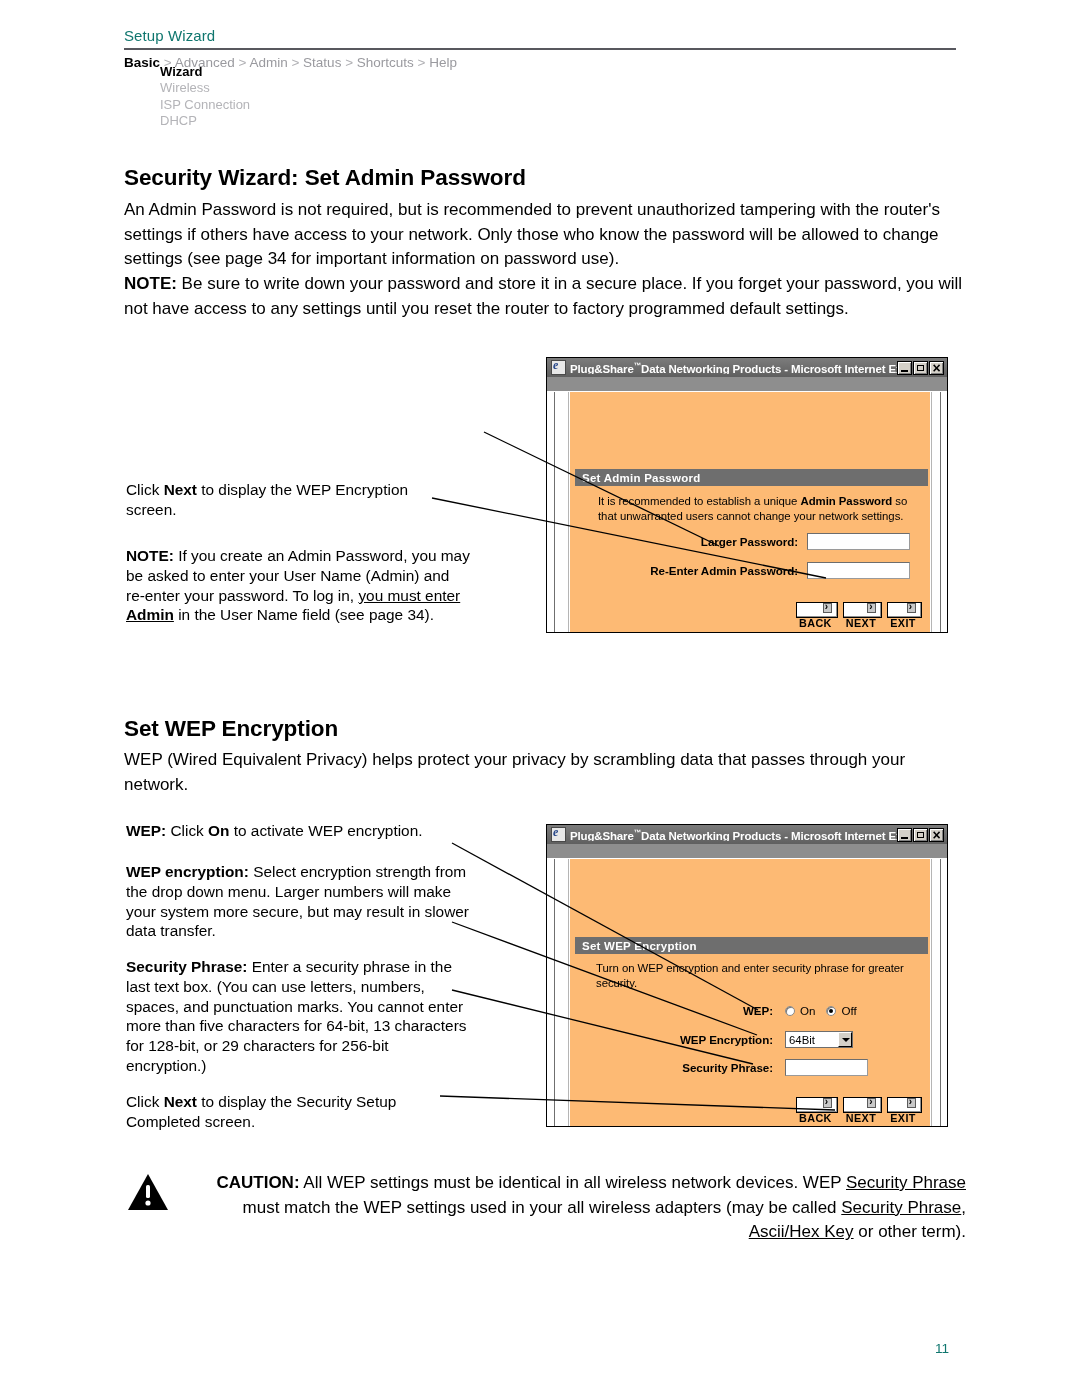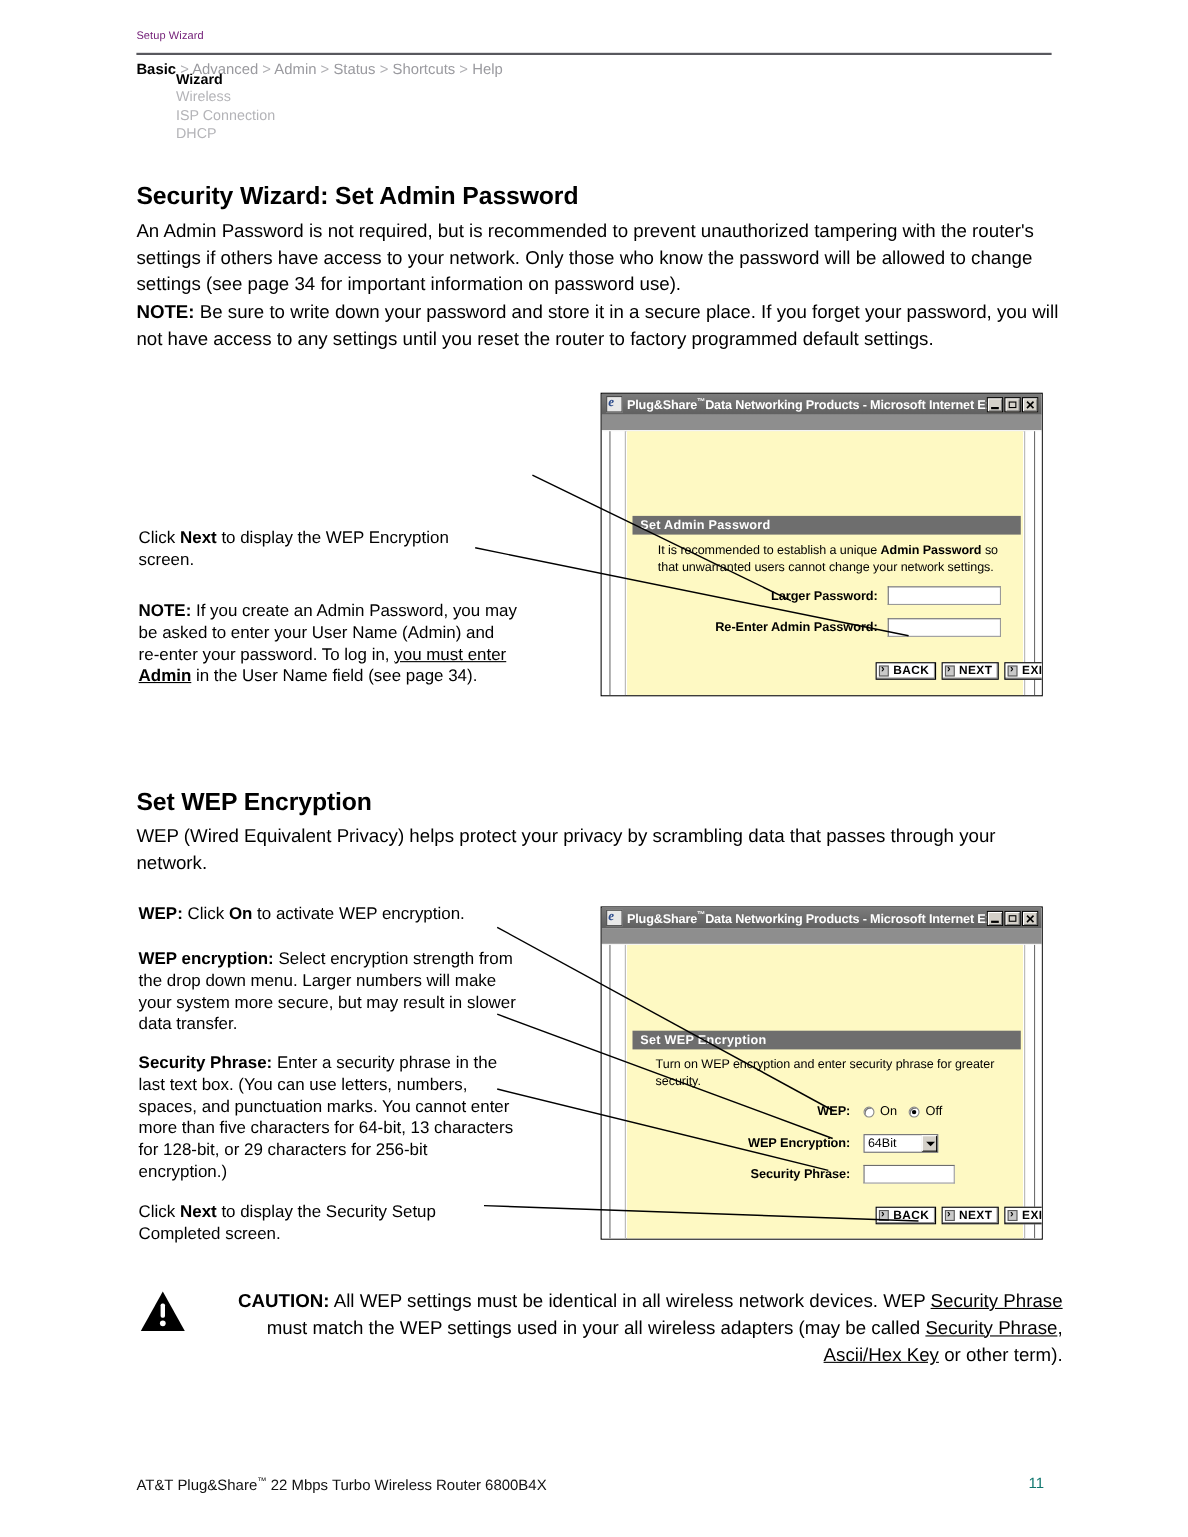--- a/index.html
+++ b/index.html
@@ -19,23 +19,23 @@
     position: absolute;
     left: 0; top: 0;
     width: 1080px;
     height: 1397px;
   }
 
   
   .hdr-title {
     position: absolute;
     left: 124px; top: 27px;
-    font-size: 10px;
+    font-size: 15px;
     letter-spacing: .1px;
-    color: #701a75;
+    color: #0f766e;
   }
   .hdr-rule {
     position: absolute;
     left: 124px; top: 48px;
     width: 832px;
     height: 2px;
     background: #58585e;
   }
   .breadcrumb {
     position: absolute;
@@ -218,21 +218,21 @@
     content: "";
     position: absolute;
     right: 6px; top: 0; bottom: 0;
     width: 1px;
     background: #6f6f6f;
   }
   .ie-page {
     position: absolute;
     left: 23px; right: 17px;
     top: 34px; bottom: 0;
-    background: #fef9c3;
+    background: #fdba74;
   }
   .panel-bar {
     position: absolute;
     left: 5px; right: 2px;
     height: 17px;
     background: #6e6e6e;
     color: #ffffff;
     font-size: 11.5px;
     font-weight: bold;
     letter-spacing: .25px;
@@ -332,27 +332,28 @@
     position: absolute;
     display: flex;
     gap: 5px;
   }
   .nav-btn {
     height: 16px;
     background: #ffffff;
     border: 1px solid #000;
     box-shadow: inset -1px -1px 0 #8f8f8f;
     display: flex;
-    align-items: center;
+    align-items: flex-end;
     padding: 0 5px 0 2px;
     box-sizing: border-box;
     font-size: 10.8px;
     font-weight: bold;
     letter-spacing: .4px;
     gap: 4px;
+    flex-direction: column;
   }
   .nav-btn .chev {
     width: 9px; height: 10px;
     background: #c9c9c9;
     border: 1px solid #5a5a5a;
     box-sizing: border-box;
     position: relative;
     flex: 0 0 auto;
   }
   .nav-btn .chev::after {
@@ -585,16 +586,15 @@
     <svg class="caution-tri" viewBox="0 0 44 40">
       <polygon points="22,2 42,38 2,38" fill="#000000"></polygon>
       <rect x="20" y="13" width="4" height="13" rx="1.6" fill="#ffffff"></rect>
       <circle cx="22" cy="31" r="2.6" fill="#ffffff"></circle>
     </svg>
     <div class="caution-text" style="left:54px; top:-1px; width:786px;text-align:right;">
       <b>CAUTION:</b><span> All WEP settings must be identical in all wireless network devices. WEP </span><u>Security Phrase</u><span> must match the WEP settings used in your all wireless adapters (may be called </span><u>Security Phrase</u><span>, </span><u>Ascii/Hex Key</u><span> or other term).</span>
     </div>
   </div>
 
-  <div class="footer-left"><span>AT&amp;T Plug&amp;Share</span><span class="tm">™</span><span> 22 Mbps Turbo Wireless Router 6800B4X</span></div>
   <div class="footer-right">11</div>
 
 </div>
 
 </body></html>

